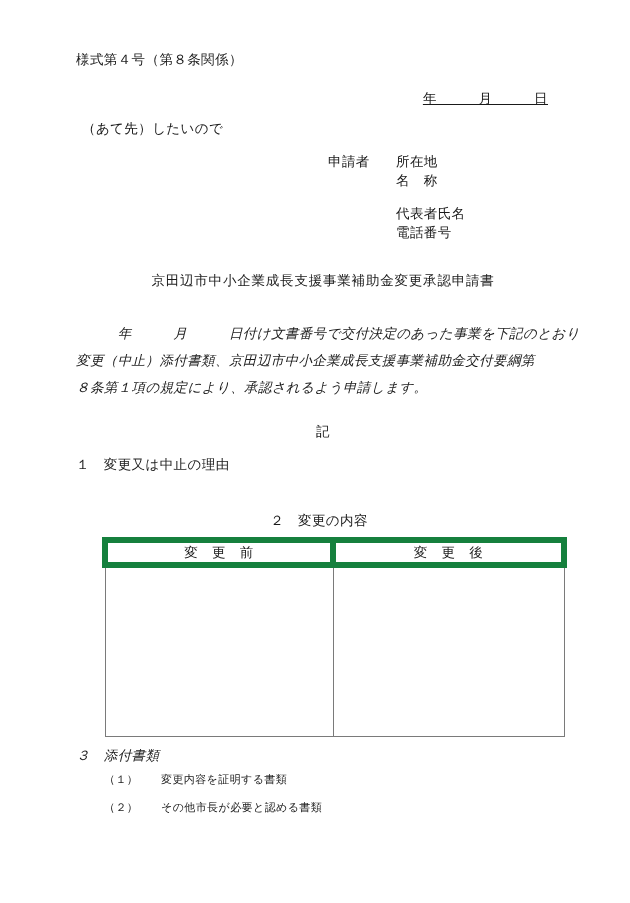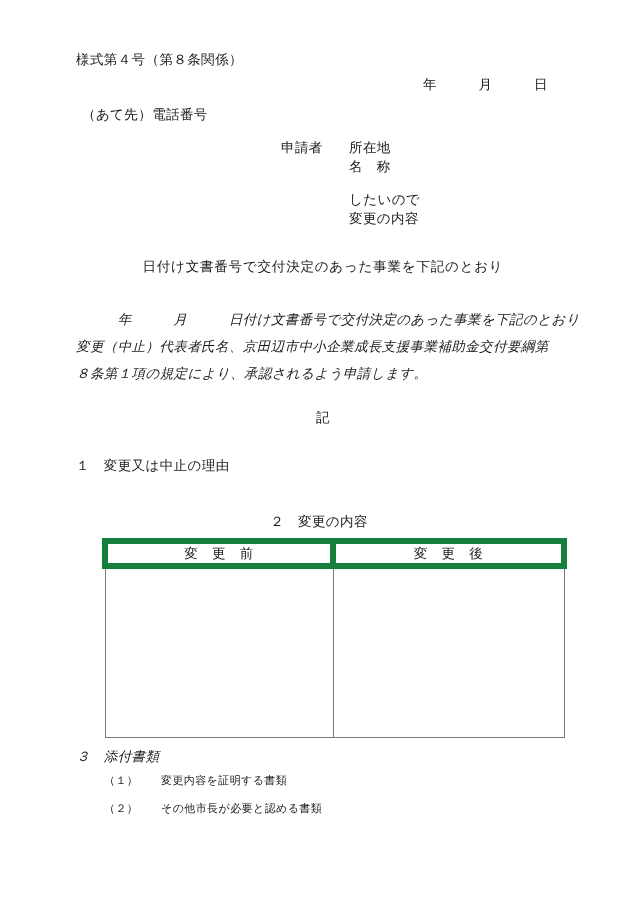--- a/index.html
+++ b/index.html
@@ -38,26 +38,27 @@
 
   
   .form-no {
     font-size: 13.5px;
     line-height: 20px;
     letter-spacing: 0.4px;
     white-space: pre;
   }
 
   .date-line {
-    margin-top: 6px;
+    margin-top: 20px;
     text-align: right;
     font-size: 13.5px;
     letter-spacing: 0.4px;
     white-space: pre;
     padding-right: 14px;
+    text-decoration: underline;
   }
 
   .addressee {
     margin-top: 12px;
     font-size: 13.5px;
     letter-spacing: 0.4px;
     white-space: pre;
     padding-left: 6px;
   }
 
@@ -65,20 +66,21 @@
   .applicant {
     margin-top: 14px;
     padding-left: 205px;
     font-size: 13.5px;
     letter-spacing: 0.4px;
   }
   .applicant-row {
     display: flex;
     line-height: 19px;
     white-space: pre;
+    margin-left: 47px;
   }
   .applicant-label {
     width: 68px;
     flex: 0 0 68px;
   }
   .applicant-gap {
     height: 14px;
   }
 
   
@@ -110,21 +112,21 @@
     letter-spacing: 0.4px;
     padding-left: 8px;
   }
 
   
   .section {
     font-size: 13.5px;
     letter-spacing: 0.4px;
     white-space: pre;
   }
-  .sec-1 { margin-top: 30px; }
+  .sec-1 { margin-top: 15px; }
   .sec-2 { margin-top: 38px; text-align: center; }
   .sec-3 { margin-top: 10px; font-style: italic; }
 
   
   .change-table {
     margin-top: 7px;
     margin-left: 26px;
     width: 459px;
     border-collapse: collapse;
     table-layout: fixed;
@@ -159,47 +161,47 @@
 </style>
 </head>
 <body>
 
 <div class="page">
 
   <div class="form-no">様式第４号（第８条関係）</div>
 
   <div class="date-line">年　　　月　　　日</div>
 
-  <div class="addressee">（あて先）電話番号</div>
+  <div class="addressee">（あて先）したいので</div>
 
   <div class="applicant">
     <div class="applicant-row">
       <span class="applicant-label">申請者</span>
       <span>所在地</span>
     </div>
     <div class="applicant-row">
       <span class="applicant-label"></span>
       <span>名　称</span>
     </div>
     <div class="applicant-gap"></div>
     <div class="applicant-row">
       <span class="applicant-label"></span>
-      <span>したいので</span>
+      <span>代表者氏名</span>
     </div>
     <div class="applicant-row">
       <span class="applicant-label"></span>
-      <span>変更の内容</span>
+      <span>電話番号</span>
     </div>
   </div>
 
-  <div class="doc-title">日付け文書番号で交付決定のあった事業を下記のとおり</div>
+  <div class="doc-title">京田辺市中小企業成長支援事業補助金変更承認申請書</div>
 
   <div class="body-para">
     <div class="line">　　　年　　　月　　　日付け文書番号で交付決定のあった事業を下記のとおり</div>
-    <div class="line">変更（中止）代表者氏名、京田辺市中小企業成長支援事業補助金交付要綱第</div>
+    <div class="line">変更（中止）添付書類、京田辺市中小企業成長支援事業補助金交付要綱第</div>
     <div class="line">８条第１項の規定により、承認されるよう申請します。</div>
   </div>
 
   <div class="ki">記</div>
 
   <div class="section sec-1">１　変更又は中止の理由</div>
 
   <div class="section sec-2">２　変更の内容</div>
 
   <table class="change-table">

